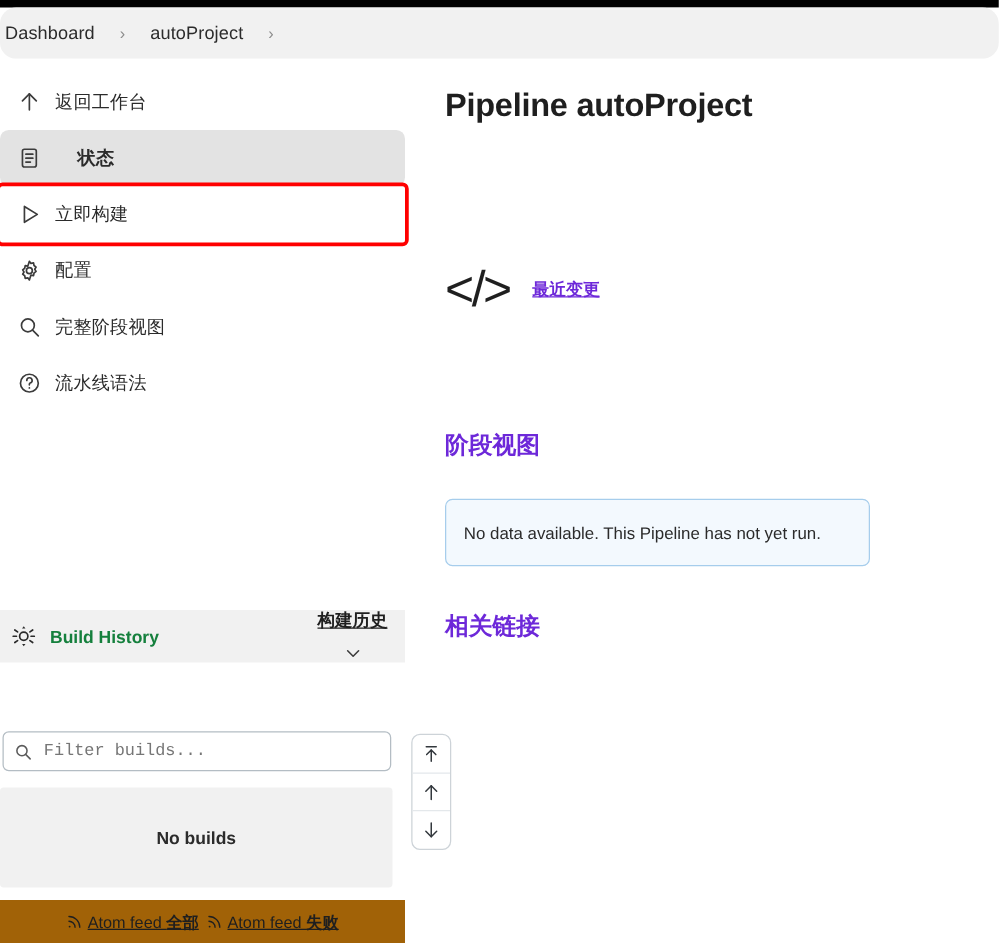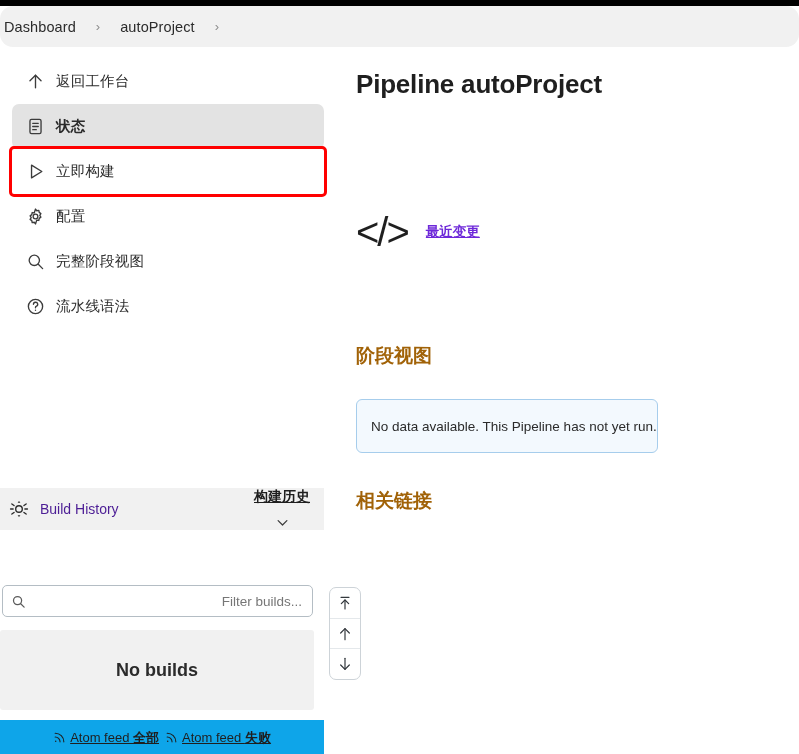--- a/index.html
+++ b/index.html
@@ -53,56 +53,56 @@
   
   .sidebar {
     position: absolute; top: 0; left: 0;
     width: 324px; height: 707px;
   }
   .nav-list { padding: 12px 0 0 0; }
   .nav-item {
     position: relative;
     display: flex; align-items: center;
     height: 45px;
-    margin: 0 0 0 12px;
+    margin: 0 0 0 0;
     padding-left: 14px;
     border-radius: 7px;
     cursor: pointer;
   }
   .nav-item .ico {
     width: 30px; min-width: 30px;
     display: flex; align-items: center; justify-content: flex-start;
     color: #3c3c3c;
   }
   .nav-item .lbl {
     font-size: 14.5px;
     color: #2b2b2b;
     white-space: nowrap;
     letter-spacing: .2px;
   }
-  .nav-item.active { background: #e3e3e3; }
+  .nav-item.active { background: #e3e3e3; gap: 18px; }
   .nav-item.active .lbl { font-weight: bold; }
   .nav-item.soft { background: #f1f1f1; }
   .nav-item.boxed {
     outline: 3px solid #ff0000;
     outline-offset: 0px;
     border-radius: 2px;
     background: #ffffff;
   }
 
   
   .bh-header {
     position: absolute; top: 441px; left: 0;
     width: 324px; height: 42px;
     background: #f1f1f1;
     display: flex; align-items: center;
     padding: 0 14px 0 8px;
   }
   .bh-title {
-    font-size: 14px; font-weight: normal; color: #4c1d95;
+    font-size: 14px; font-weight: bold; color: #15803d;
     margin-left: 10px;
   }
   .bh-right {
     margin-left: auto;
     display: flex; align-items: center; gap: 9px; flex-direction: column;
   }
   .bh-link {
     font-size: 14px; color: #1f1f1f;
     text-decoration: underline; font-weight: bold;
     cursor: pointer;
@@ -121,37 +121,36 @@
     display: flex; align-items: center;
     padding: 0 8px;
     gap: 7px;
   }
   .filter-box input {
     border: none; outline: none;
     font-size: 13.5px;
     color: #2b2b2b;
     background: transparent;
     width: 100%;
-    font-family: Liberation Sans, sans-serif;
-    text-align: right;
+    font-family: Liberation Mono, monospace;
   }
   .filter-box input::placeholder { color: #767676; }
 
   .no-builds {
     position: absolute; top: 583px; left: 0;
     width: 314px; height: 80px;
     background: #f1f1f1;
     border-radius: 3px;
     display: flex; align-items: center; justify-content: center;
-    font-size: 18px; font-weight: bold; color: #2b2b2b;
+    font-size: 14px; font-weight: bold; color: #2b2b2b;
   }
   .feed-bar {
     position: absolute; top: 673px; left: 0;
     width: 324px; height: 35px;
-    background: #0ea5e9;
+    background: #a16207;
     display: flex; align-items: center; justify-content: center;
     gap: 6px;
   }
   .feed-link {
     display: flex; align-items: center; gap: 4px;
     font-size: 13px; color: #1f1f1f;
     cursor: pointer;
   }
   .feed-link .txt { text-decoration: underline; }
   .feed-link .txt b { font-weight: bold; }
@@ -174,27 +173,27 @@
   .code-glyph {
     font-size: 40px; font-weight: 300; color: #1f1f1f;
     line-height: 1; letter-spacing: -2px;
   }
   .changes-link {
     font-size: 13.5px; color: #6d28d9;
     text-decoration: underline; font-weight: bold;
     cursor: pointer;
   }
   .sec-title {
-    font-size: 19px; font-weight: bold; color: #a16207;
+    font-size: 19px; font-weight: bold; color: #6d28d9;
     margin: 0;
   }
   .sec-stage { position: absolute; top: 296px; left: 16px; }
   .info-box {
     position: absolute; top: 352px; left: 16px;
-    width: 302px; height: 54px;
+    width: 340px; height: 54px;
     background: #f3f9fe;
     border: 1px solid #a6cdec;
     border-radius: 6px;
     display: flex; align-items: center;
     padding-left: 14px;
     font-size: 13.5px; color: #2b2b2b;
   }
   .sec-links { position: absolute; top: 441px; left: 16px; }
 
   

